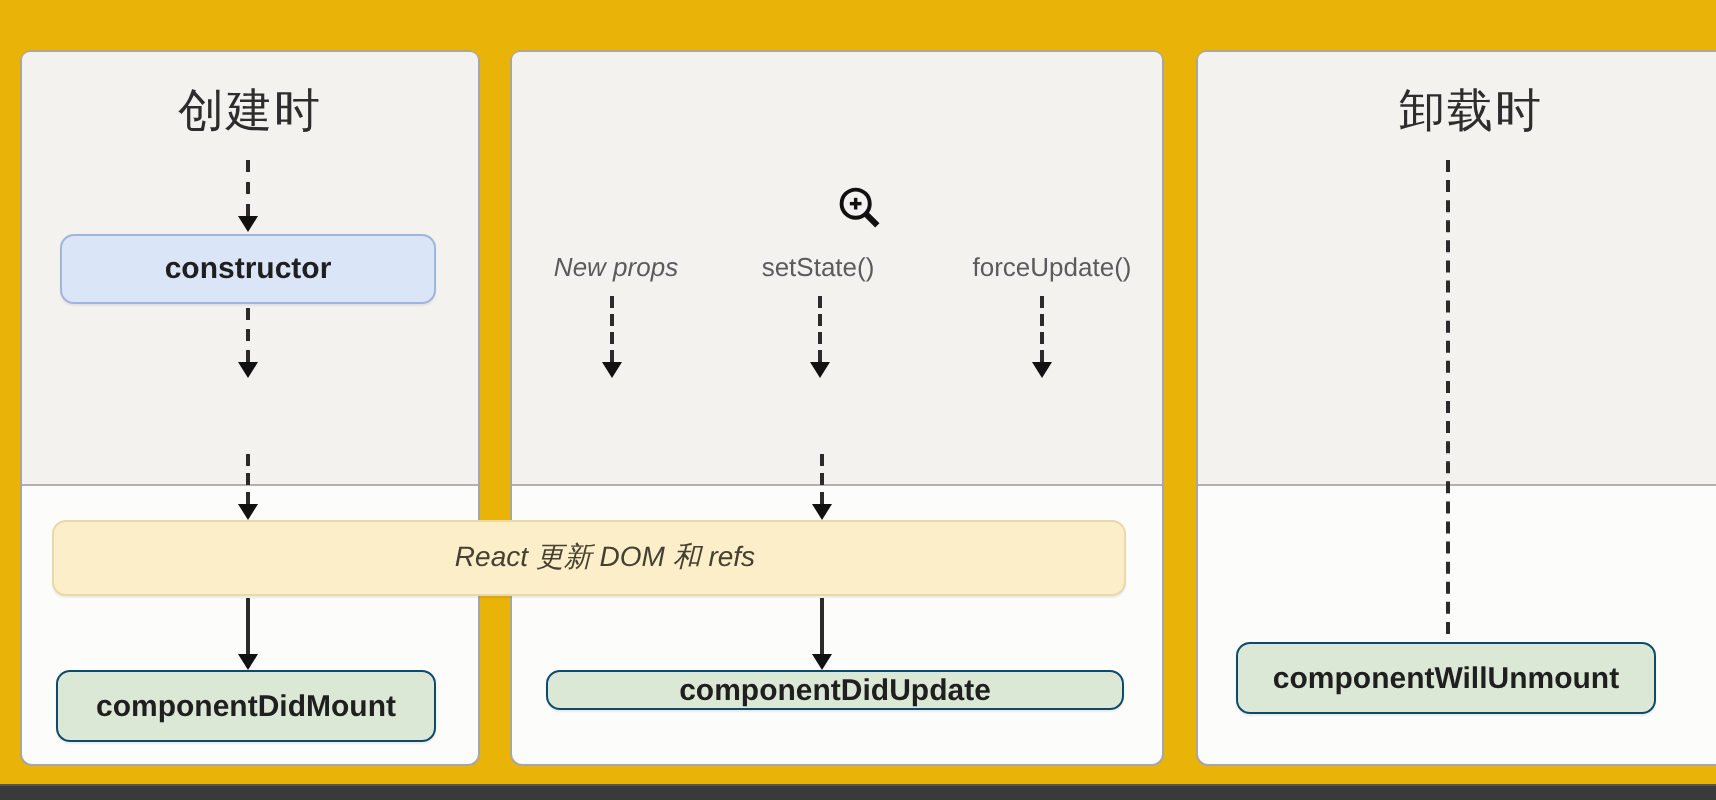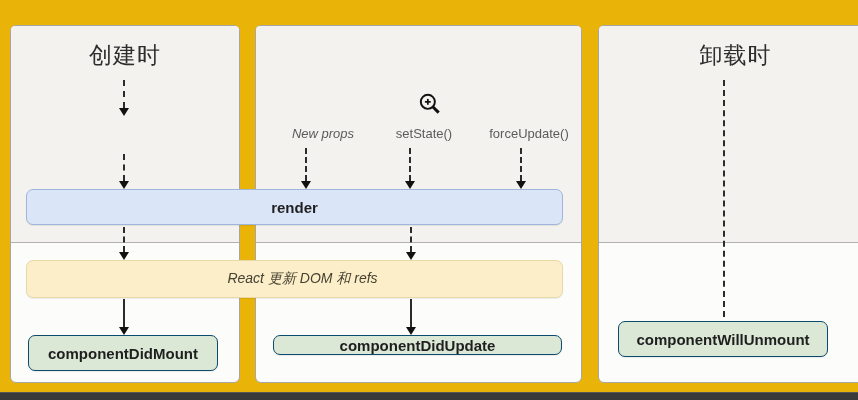--- a/index.html
+++ b/index.html
@@ -30,21 +30,21 @@
   .node-green{background:#dce8d6;border:1px solid #0c4a6e;}
   .arrow{position:absolute;width:0;border-left:2px dashed #2b2b2b;z-index:4;}
   .arrow.solid{border-left-style:solid;}
   .arrow::after{
     content:"";position:absolute;left:-6px;bottom:-8px;width:0;height:0;
     border-left:5px solid transparent;border-right:5px solid transparent;
     border-top:8px solid #111;
   }
   .trigger{
     position:absolute;top:126px;transform:translateX(-50%);
-    font-size:13px;color:#5b5b5b;white-space:nowrap;z-index:5;margin-left:15px;
+    font-size:13px;color:#5b5b5b;white-space:nowrap;z-index:5;
   }
   .trigger.italic{font-style:italic;}
   .zoom-cursor{position:absolute;left:417px;top:91px;width:26px;height:26px;z-index:8;}
   .bottom-bar{
     position:absolute;left:0;right:0;top:392px;height:8px;
     background:#3a3a3a;border-top:1px solid #565656;z-index:9;
   }
 </style>
 </head>
 <body>
@@ -60,21 +60,21 @@
     <div class="panel-top"></div>
   </div>
 
   <div class="panel" style="left:598px;width:275px;">
     <div class="panel-top"></div>
     <div class="panel-title">卸载时</div>
   </div>
 
   <div class="trigger italic" style="left:308px;">New props</div>
   <div class="trigger" style="left:409px;text-align:right;">setState()</div>
-  <div class="trigger" style="left:514px;">forceUpdate()</div>
+  <div class="trigger" style="left:526px;">forceUpdate()</div>
 
   <svg class="zoom-cursor" viewBox="0 0 24 24">
     <circle cx="10" cy="10" r="6.5" fill="none" stroke="#111" stroke-width="1.8"></circle>
     <line x1="10" y1="7.3" x2="10" y2="12.7" stroke="#111" stroke-width="1.6"></line>
     <line x1="7.3" y1="10" x2="12.7" y2="10" stroke="#111" stroke-width="1.6"></line>
     <line x1="14.8" y1="14.8" x2="20" y2="20" stroke="#111" stroke-width="2.8"></line>
   </svg>
 
   <div class="arrow" style="left:123px;top:80px;height:28px;"></div>
   <div class="arrow" style="left:123px;top:154px;height:27px;"></div>
@@ -82,24 +82,24 @@
   <div class="arrow solid" style="left:123px;top:299px;height:28px;"></div>
 
   <div class="arrow" style="left:305px;top:148px;height:33px;"></div>
   <div class="arrow" style="left:409px;top:148px;height:33px;"></div>
   <div class="arrow" style="left:520px;top:148px;height:33px;"></div>
   <div class="arrow" style="left:410px;top:227px;height:25px;"></div>
   <div class="arrow solid" style="left:410px;top:299px;height:28px;"></div>
 
   <div class="arrow" style="left:723px;top:80px;height:247px;"></div>
 
+  <div class="node node-blue" style="left:30px;top:117px;width:188px;height:35px;">
+    <span>constructor</span>
+  </div>
 
-  <div class="node node-blue" style="left:26px;top:189px;width:537px;height:36px;">
-    <span>render</span>
-  </div>
 
   <div class="node node-yellow" style="left:26px;top:260px;width:537px;height:38px;padding-left:16px;">
     <span>React 更新 DOM 和 refs</span>
   </div>
 
   <div class="node node-green" style="left:28px;top:335px;width:190px;height:36px;">
     <span>componentDidMount</span>
   </div>
 
   <div class="node node-green" style="left:273px;top:335px;width:289px;height:20px;">

